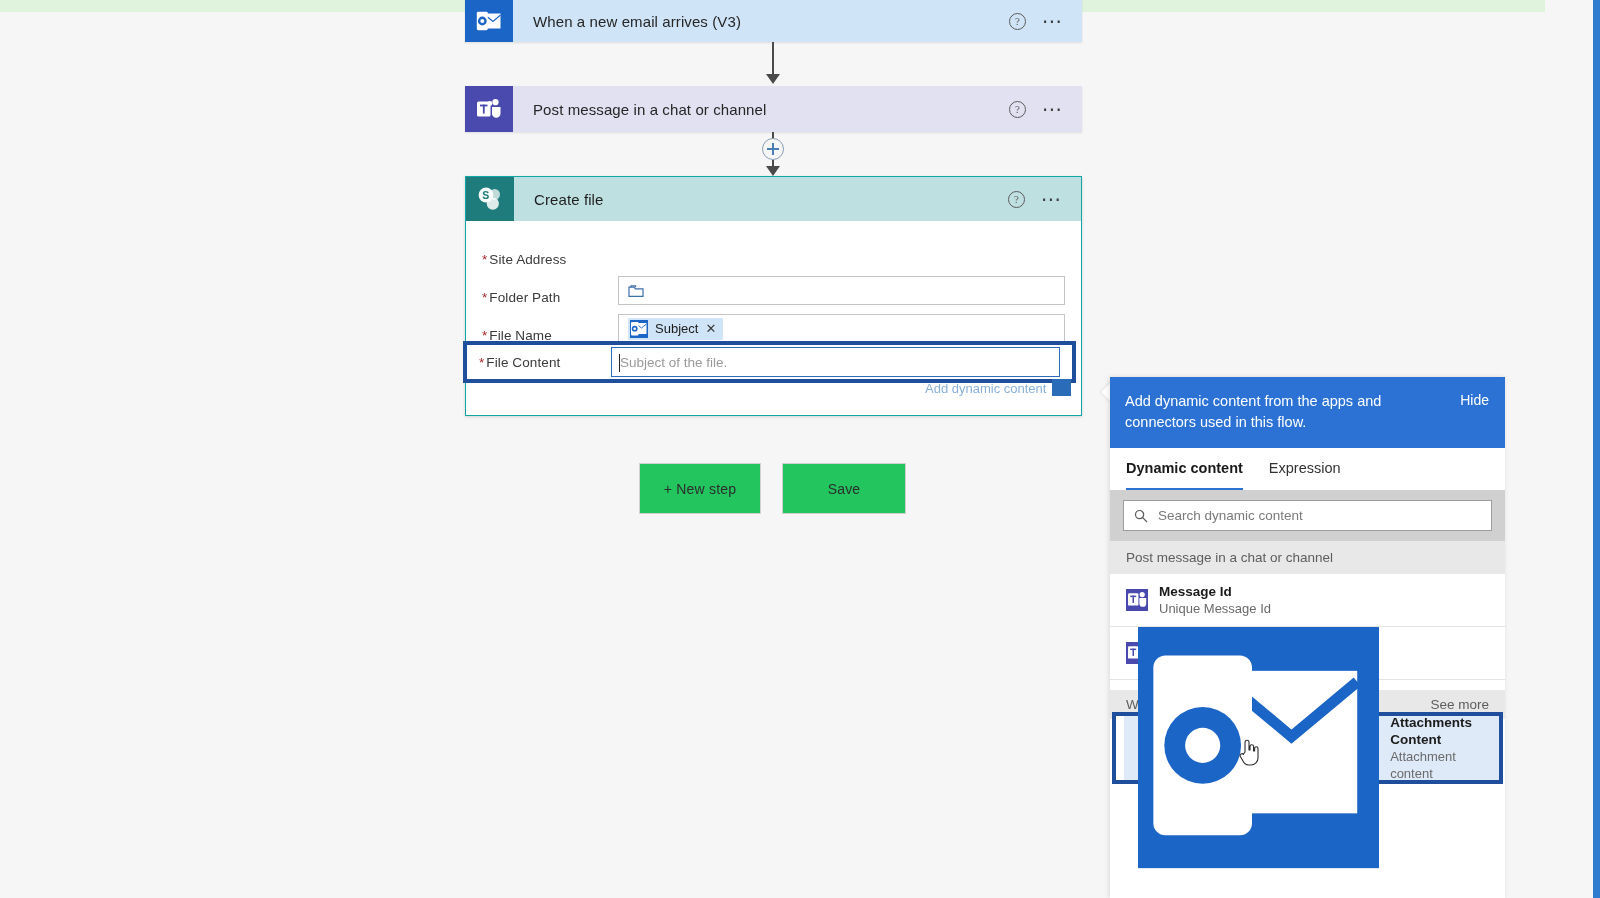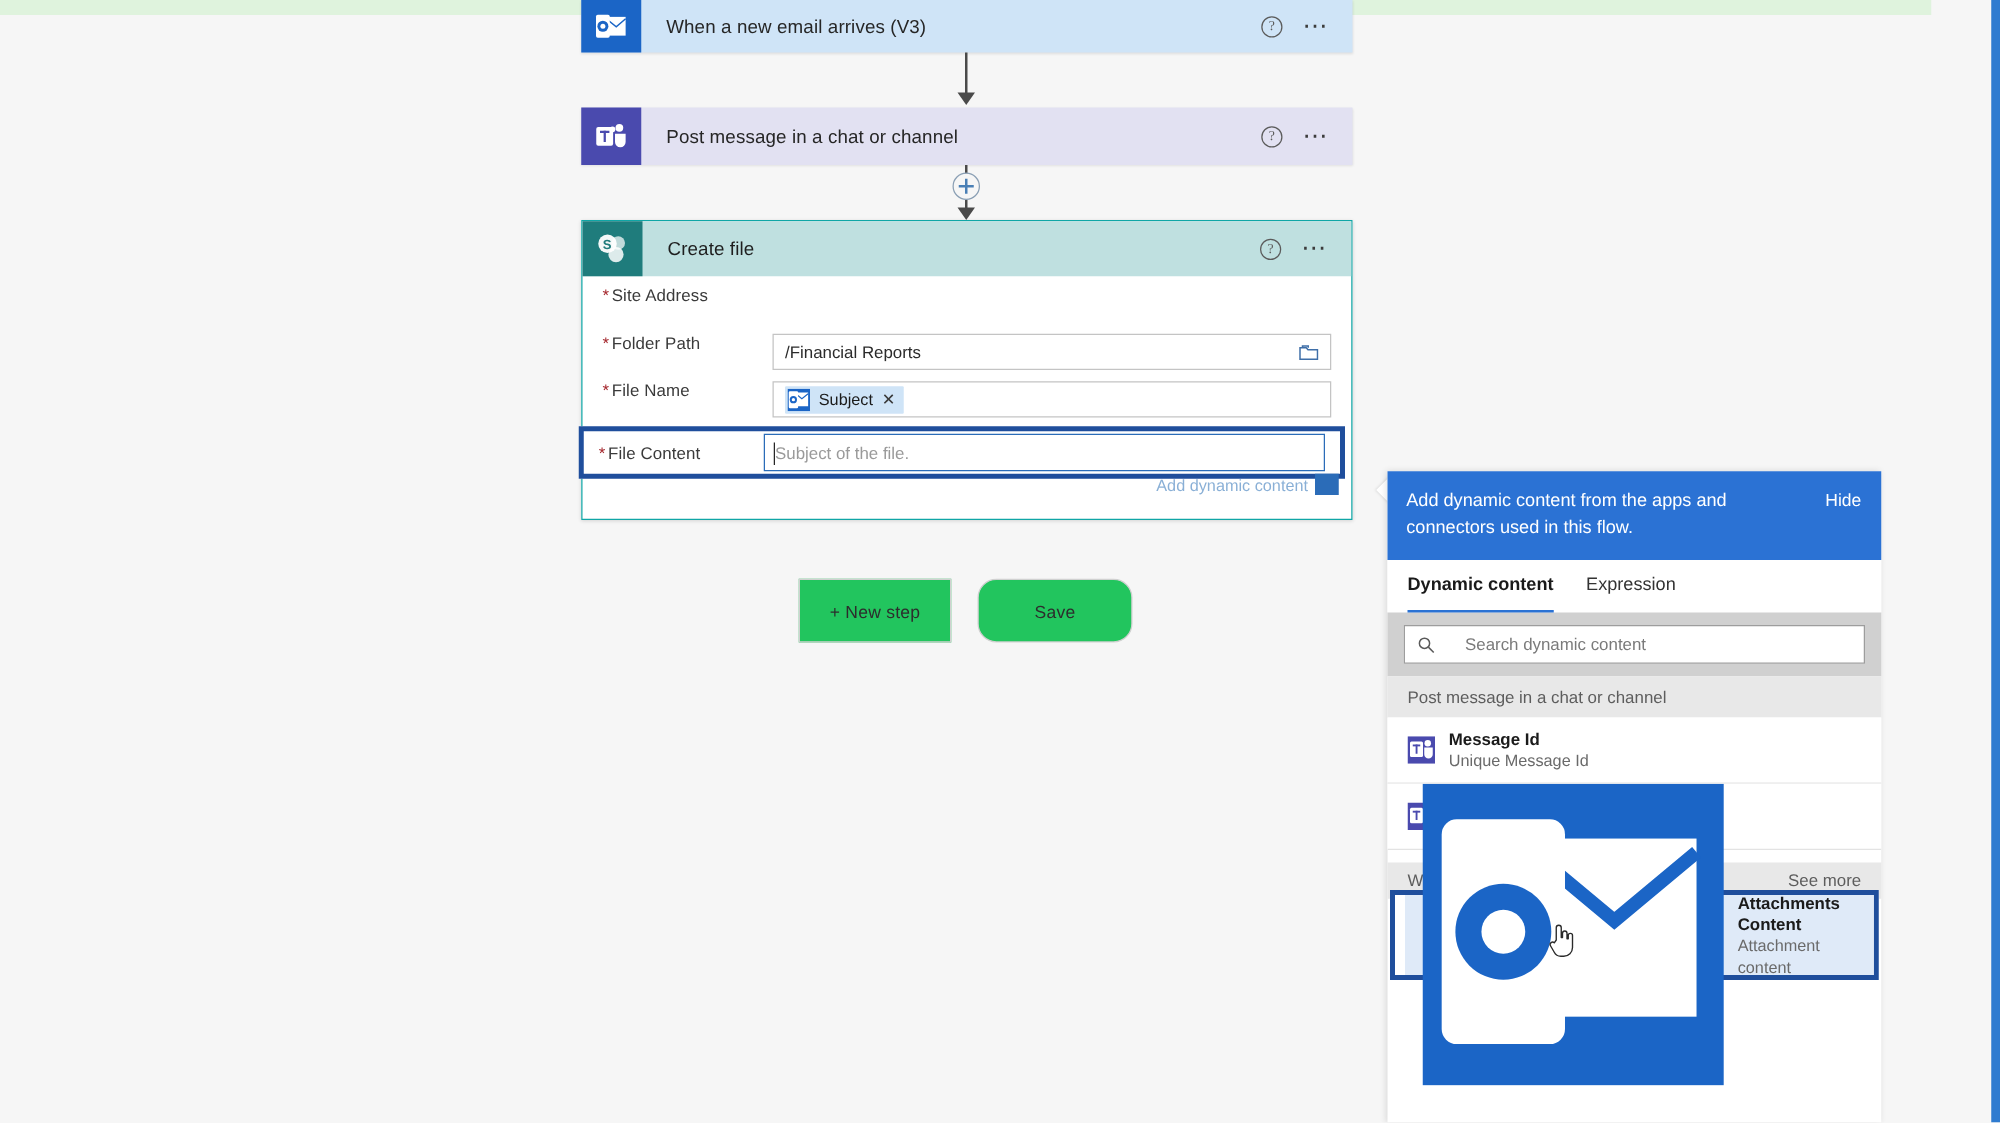--- a/index.html
+++ b/index.html
@@ -83,21 +83,21 @@
     position: absolute; left: 465px; top: 176px; width: 617px; height: 240px;
     background: #ffffff; border: 1.5px solid #10a6a6;
     box-shadow: 0 1px 3px rgba(0,0,0,.14);
   }
   #create-header {
     display: flex; align-items: center; height: 44px; background: #bfe0e0;
   }
   #create-header .card-icon { background: #1f7c7c; height: 44px; }
   #create-header .card-title { font-size: 15px; color: #1e1e1e; }
 
-  .form-row { display: flex; align-items: flex-start; height: 38px; padding: 0 16px; }
+  .form-row { display: flex; align-items: flex-end; height: 38px; padding: 0 16px; }
   .form-label {
     width: 136px; flex: 0 0 136px; font-size: 13.5px; color: #3a3a3a;
     letter-spacing: .1px;
   }
   .form-label .req { color: #a4262c; margin-right: 2px; }
   .form-field {
     flex: 1 1 auto; height: 29px; background: #fff;
     border: 1px solid #c4c4c4;
     display: flex; align-items: center; padding: 0 9px;
     font-size: 13.5px; color: #2b2b2b;
@@ -148,21 +148,21 @@
   }
 
   
   .flat-btn {
     position: absolute; height: 51px; background: #22c55e;
     border: 1px solid #d0d0d0; font-size: 14px; color: #2d2d2d;
     display: flex; align-items: center; justify-content: center;
     letter-spacing: .2px;
   }
   #btn-new-step { left: 639px; top: 463px; width: 122px; }
-  #btn-save     { left: 782px; top: 463px; width: 124px; border-radius: 15px; }
+  #btn-save     { left: 782px; top: 463px; width: 124px; }
 
   
   #flyout {
     position: absolute; left: 1110px; top: 377px; width: 395px; height: 521px;
     background: #ffffff; box-shadow: -1px 0 5px rgba(0,0,0,.12);
   }
   #flyout-tail {
     position: absolute; left: 1101px; top: 381px;
     width: 0; height: 0;
     border-top: 11px solid transparent; border-bottom: 11px solid transparent;
@@ -179,21 +179,21 @@
   #fly-tabs { display: flex; gap: 26px; padding: 12px 16px 0 16px; background: #fff; height: 42px; }
   .fly-tab { font-size: 14.5px; color: #333; padding-bottom: 8px; position: relative; }
   .fly-tab.active { font-weight: bold; color: #1a1a1a; }
   .fly-tab.active::after {
     content: ""; position: absolute; left: 0; right: 0; bottom: 0; height: 2.5px; background: #2b72d4;
   }
 
   #fly-searchwrap { background: #d0d0d0; padding: 10px 13px; }
   #fly-search {
     background: #ffffff; border: 1px solid #9d9d9d; height: 31px;
-    display: flex; align-items: center; gap: 24px; padding: 0 10px;
+    display: flex; align-items: center; gap: 10px; padding: 0 10px;
   }
   .search-ico { width: 14px; height: 14px; flex: 0 0 14px; }
   #fly-search .ph { font-size: 13.5px; color: #7a7a7a; }
 
   .group-head {
     background: #e8e8e8; padding: 9px 16px; font-size: 13.5px; color: #5d5d5d;
     display: flex; align-items: center; justify-content: space-between;
   }
 
   .dc-item {
@@ -302,21 +302,20 @@
       <div class="form-label">
         <span class="req">*</span><span>Site Address</span>
       </div>
     </div>
 
     <div class="form-row">
       <div class="form-label">
         <span class="req">*</span><span>Folder Path</span>
       </div>
       <div class="form-field">
-        <span class="field-text">/Financial Reports</span>
         <svg class="folder-ico" viewBox="0 0 16 14">
           <path d="M1 3.2 h5 l1.4 1.6 h7.6 v7.6 h-14 z" fill="none" stroke="#3f6fa8" stroke-width="1.2"></path>
           <path d="M3 3.2 v-1.4 h4.6 v1.4" fill="none" stroke="#3f6fa8" stroke-width="1.2"></path>
         </svg>
       </div>
     </div>
 
     <div class="form-row">
       <div class="form-label">
         <span class="req">*</span><span>File Name</span>

